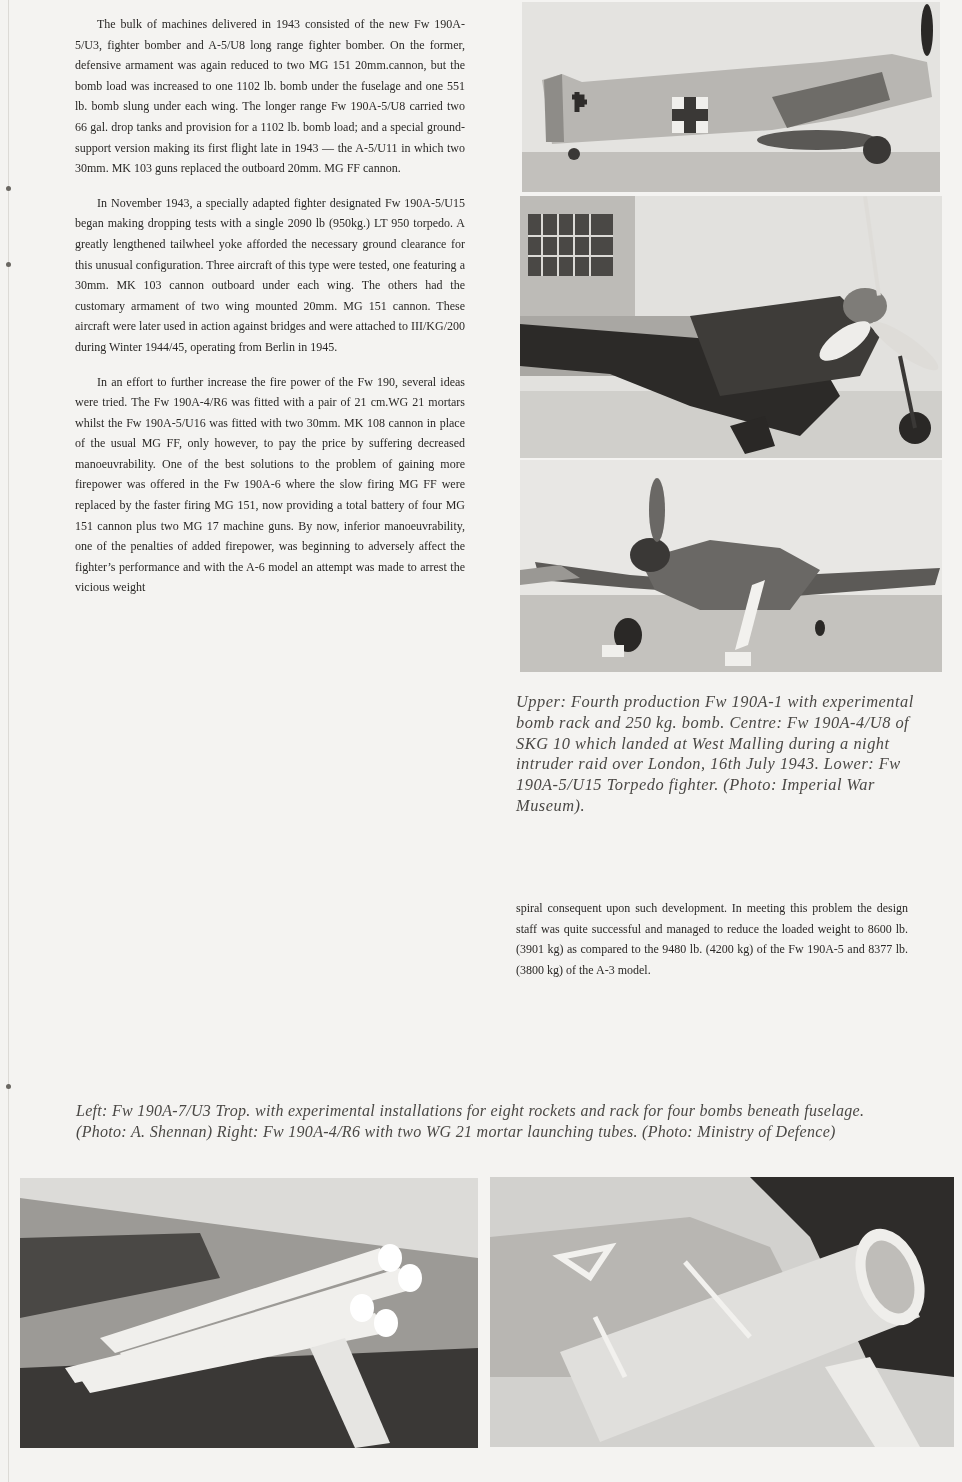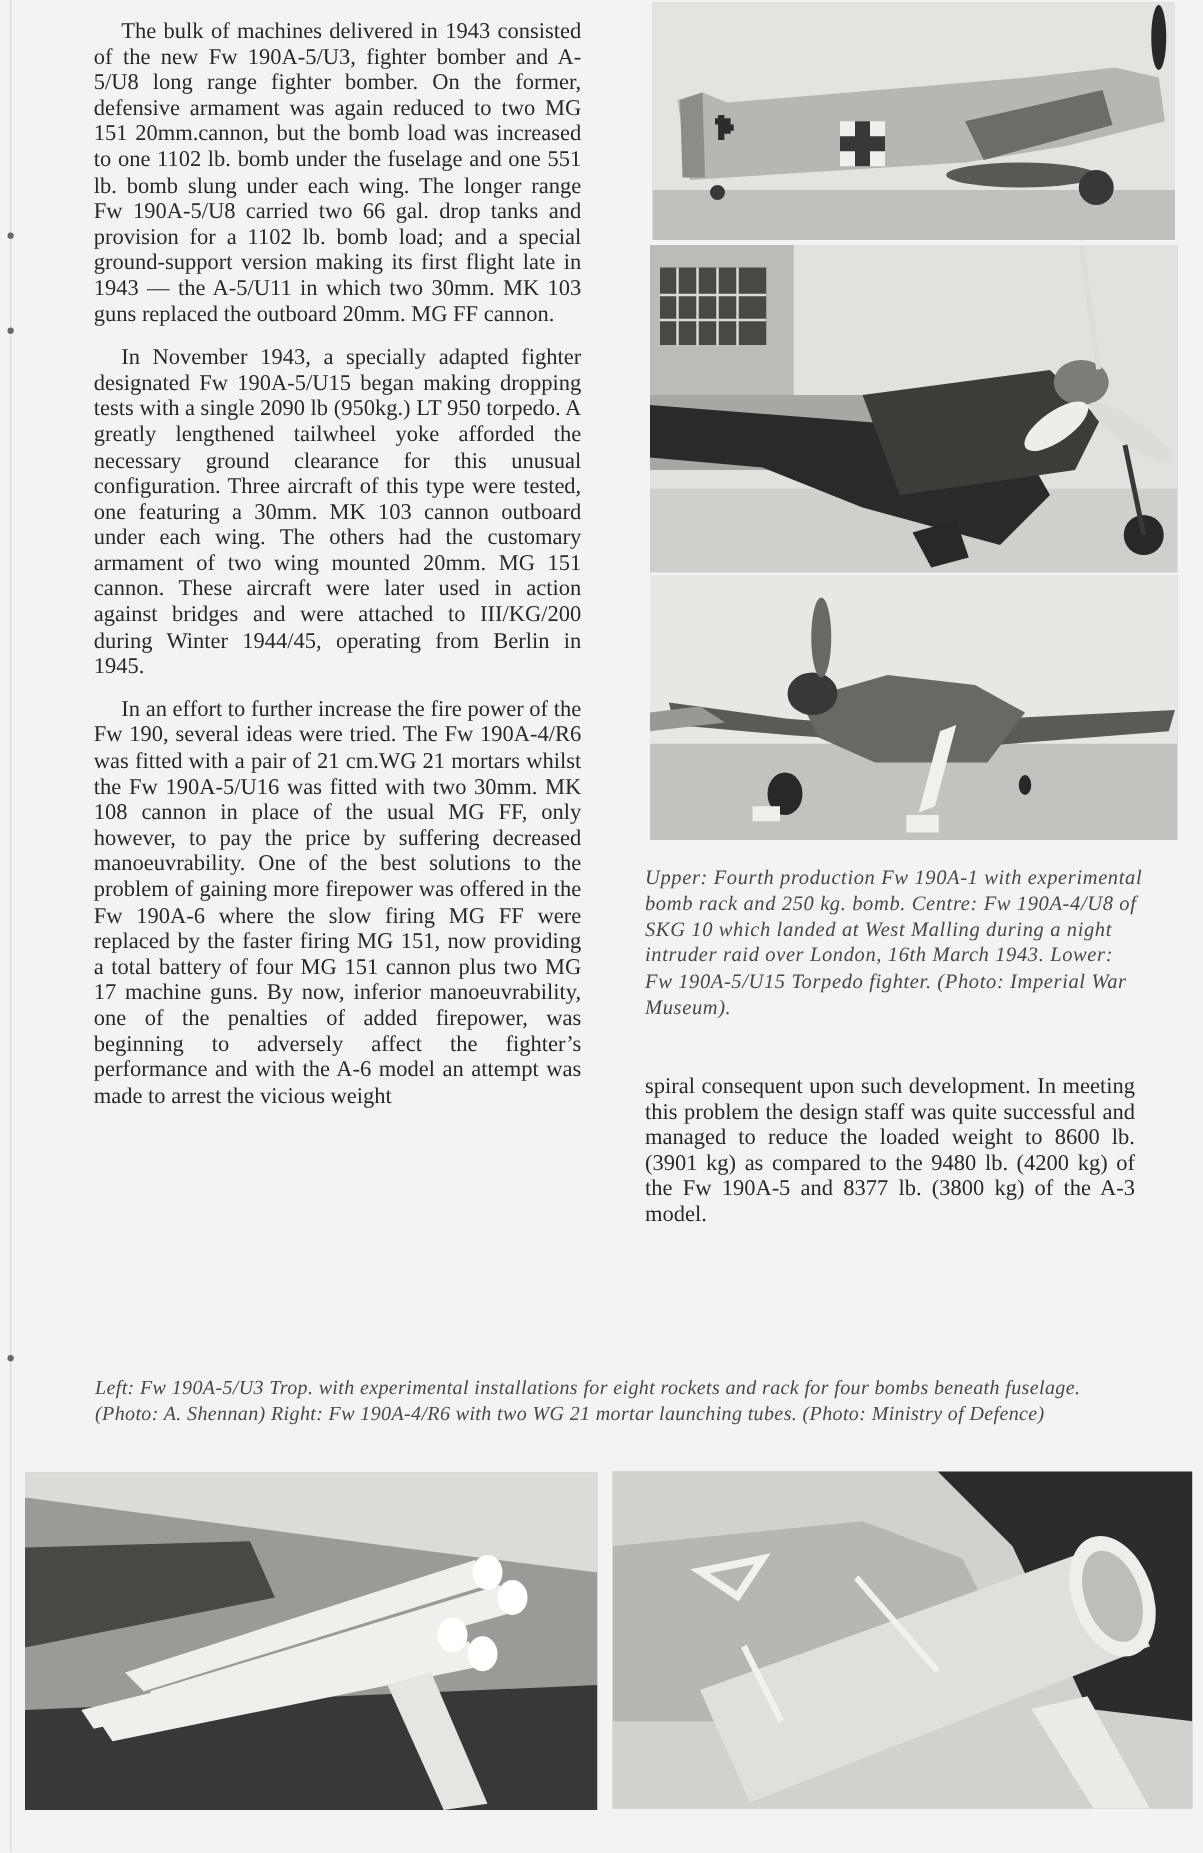--- a/index.html
+++ b/index.html
@@ -1,23 +1,23 @@
 <!DOCTYPE html>
 <html><head>
 <meta charset="utf-8">
 <style>
   html,body{margin:0;padding:0;}
   body{width:962px;height:1482px;background:#f4f3f1;position:relative;overflow:hidden;font-family:"Liberation Serif","DejaVu Serif",serif;color:#2a2826;}
   .fold{position:absolute;left:8px;top:0;width:1px;height:1482px;background:#dcdad6;}
   .staple{position:absolute;left:6px;width:5px;height:5px;border-radius:50%;background:#6a6762;}
-  .col{position:absolute;font-size:18px;line-height:20.6px;text-align:justify;}
+  .col{position:absolute;font-size:12px;line-height:20.6px;text-align:justify;}
   .col p{margin:0 0 14px 0;text-indent:22px;}
   .col p.cont{text-indent:0;}
   #left-col{left:75px;top:14px;width:390px;}
-  #right-text{left:516px;top:858px;width:392px;}
+  #right-text{left:516px;top:898px;width:392px;}
   .caption{position:absolute;font-style:italic;color:#4a4845;font-size:16.4px;line-height:20.8px;letter-spacing:0.5px;}
   #photo-caption-right{left:516px;top:692px;width:400px;}
   #photo-caption-bottom{left:76px;top:1100px;width:840px;font-size:16px;line-height:21px;letter-spacing:0.3px;}
   .photo{position:absolute;overflow:hidden;background:#cfcecb;}
   .photo svg{display:block;width:100%;height:100%;}
   #photo-upper{left:522px;top:2px;width:418px;height:190px;}
   #photo-centre{left:520px;top:196px;width:422px;height:262px;}
   #photo-lower{left:520px;top:460px;width:422px;height:212px;}
   #photo-bottom-left{left:20px;top:1178px;width:458px;height:270px;}
   #photo-bottom-right{left:490px;top:1177px;width:464px;height:270px;}
@@ -95,27 +95,27 @@
     <ellipse cx="137" cy="50" rx="8" ry="32" fill="#6a6865"></ellipse>
     <path d="M232 125 L245 120 L228 185 L215 190 Z" fill="#f2f1ee"></path>
     <ellipse cx="108" cy="175" rx="14" ry="17" fill="#2a2826"></ellipse>
     <ellipse cx="300" cy="168" rx="5" ry="8" fill="#2a2826"></ellipse>
     <rect x="82" y="185" width="22" height="12" fill="#f0efec"></rect>
     <rect x="205" y="192" width="26" height="14" fill="#f0efec"></rect>
     <path d="M0 110 L40 105 L60 118 L0 125 Z" fill="#9a9894"></path>
   </svg>
 </div>
 
-<div class="caption" id="photo-caption-right">Upper: Fourth production Fw 190A-1 with experimental bomb rack and 250 kg. bomb. Centre: Fw 190A-4/U8 of SKG 10 which landed at West Malling during a night intruder raid over London, 16th March 1943. Lower: Fw 190A-5/U15 Torpedo fighter. (Photo: Imperial War Museum).</div>
+<div class="caption" id="photo-caption-right">Upper: Fourth production Fw 190A-1 with experimental bomb rack and 250 kg. bomb. Centre: Fw 190A-4/U8 of SKG 10 which landed at West Malling during a night intruder raid over London, 16th July 1943. Lower: Fw 190A-5/U15 Torpedo fighter. (Photo: Imperial War Museum).</div>
 
 <div class="col" id="right-text">
   <p class="cont">spiral consequent upon such development. In meeting this problem the design staff was quite successful and managed to reduce the loaded weight to 8600 lb. (3901 kg) as compared to the 9480 lb. (4200 kg) of the Fw 190A-5 and 8377 lb. (3800 kg) of the A-3 model.</p>
 </div>
 
-<div class="caption" id="photo-caption-bottom">Left: Fw 190A-5/U3 Trop. with experimental installations for eight rockets and rack for four bombs beneath fuselage. (Photo: A. Shennan) Right: Fw 190A-4/R6 with two WG 21 mortar launching tubes. (Photo: Ministry of Defence)</div>
+<div class="caption" id="photo-caption-bottom">Left: Fw 190A-7/U3 Trop. with experimental installations for eight rockets and rack for four bombs beneath fuselage. (Photo: A. Shennan) Right: Fw 190A-4/R6 with two WG 21 mortar launching tubes. (Photo: Ministry of Defence)</div>
 
 <div class="photo" id="photo-bottom-left">
   <svg viewBox="0 0 458 270" preserveAspectRatio="none">
     <rect width="458" height="270" fill="#9c9a96"></rect>
     <path d="M0 0 L458 0 L458 80 L300 60 L0 20 Z" fill="#dcdbd8"></path>
     <path d="M0 190 L458 170 L458 270 L0 270 Z" fill="#3a3836"></path>
     <path d="M0 60 L180 55 L200 100 L0 140 Z" fill="#4a4845"></path>
     <g fill="#f0efec">
       <path d="M80 160 L360 70 L370 90 L95 175 Z"></path>
       <path d="M100 175 L380 90 L390 112 L110 190 Z"></path>

